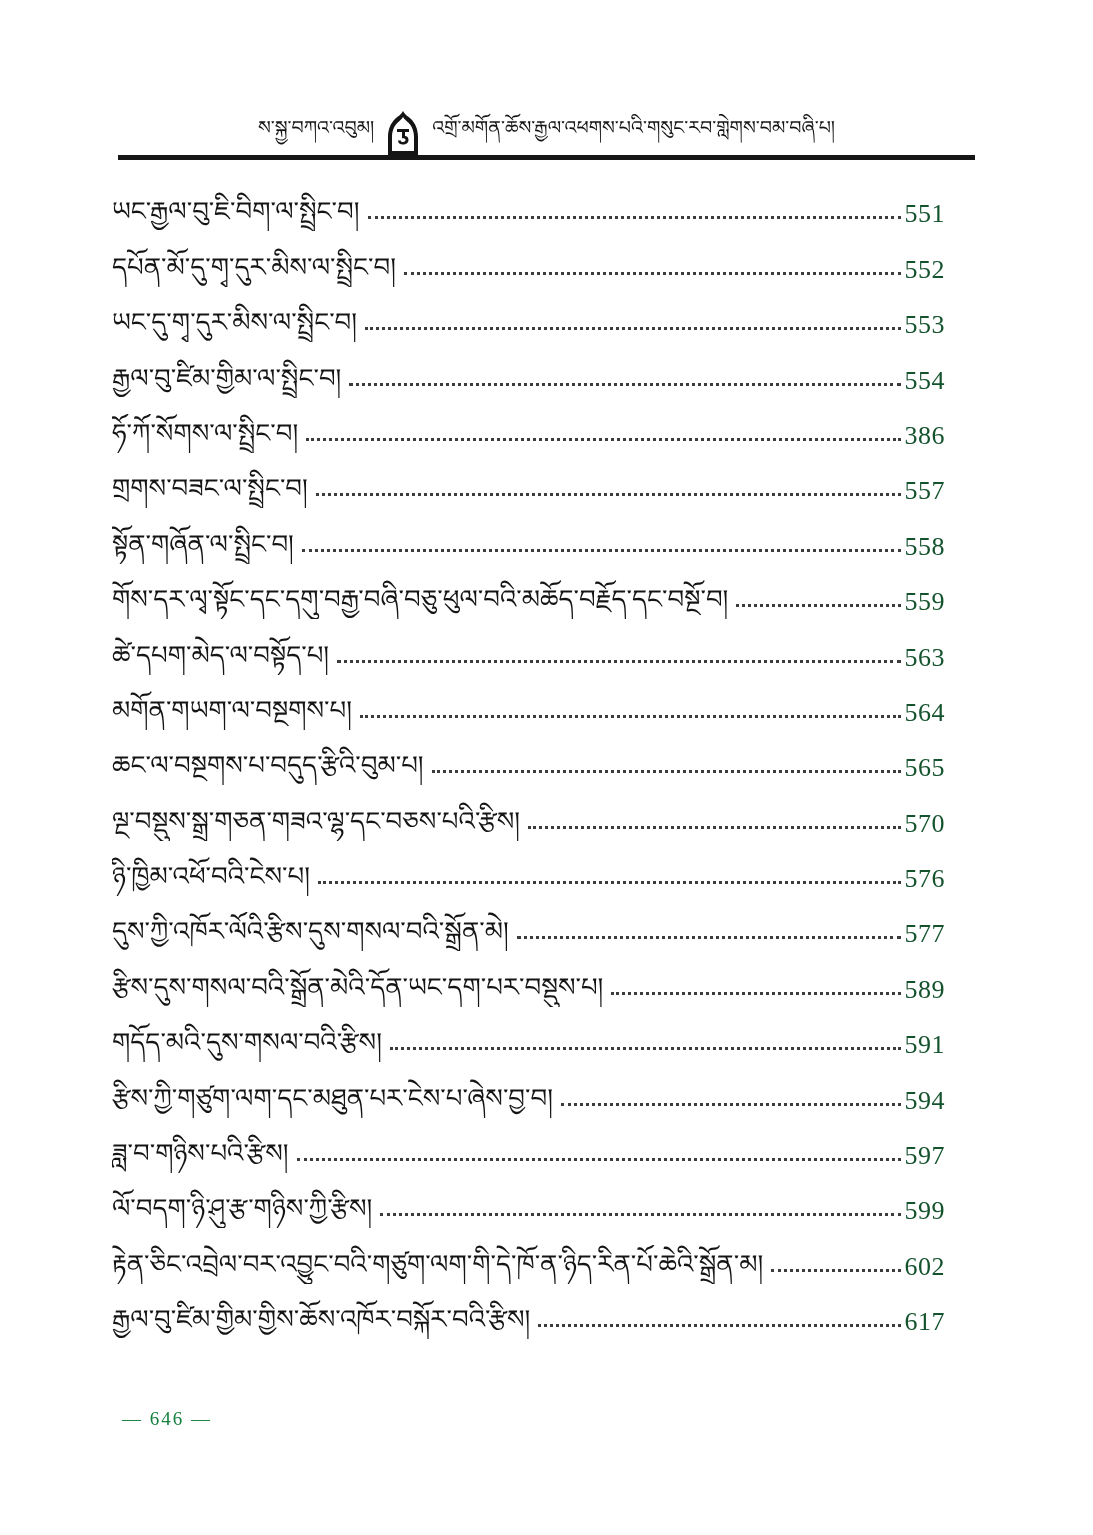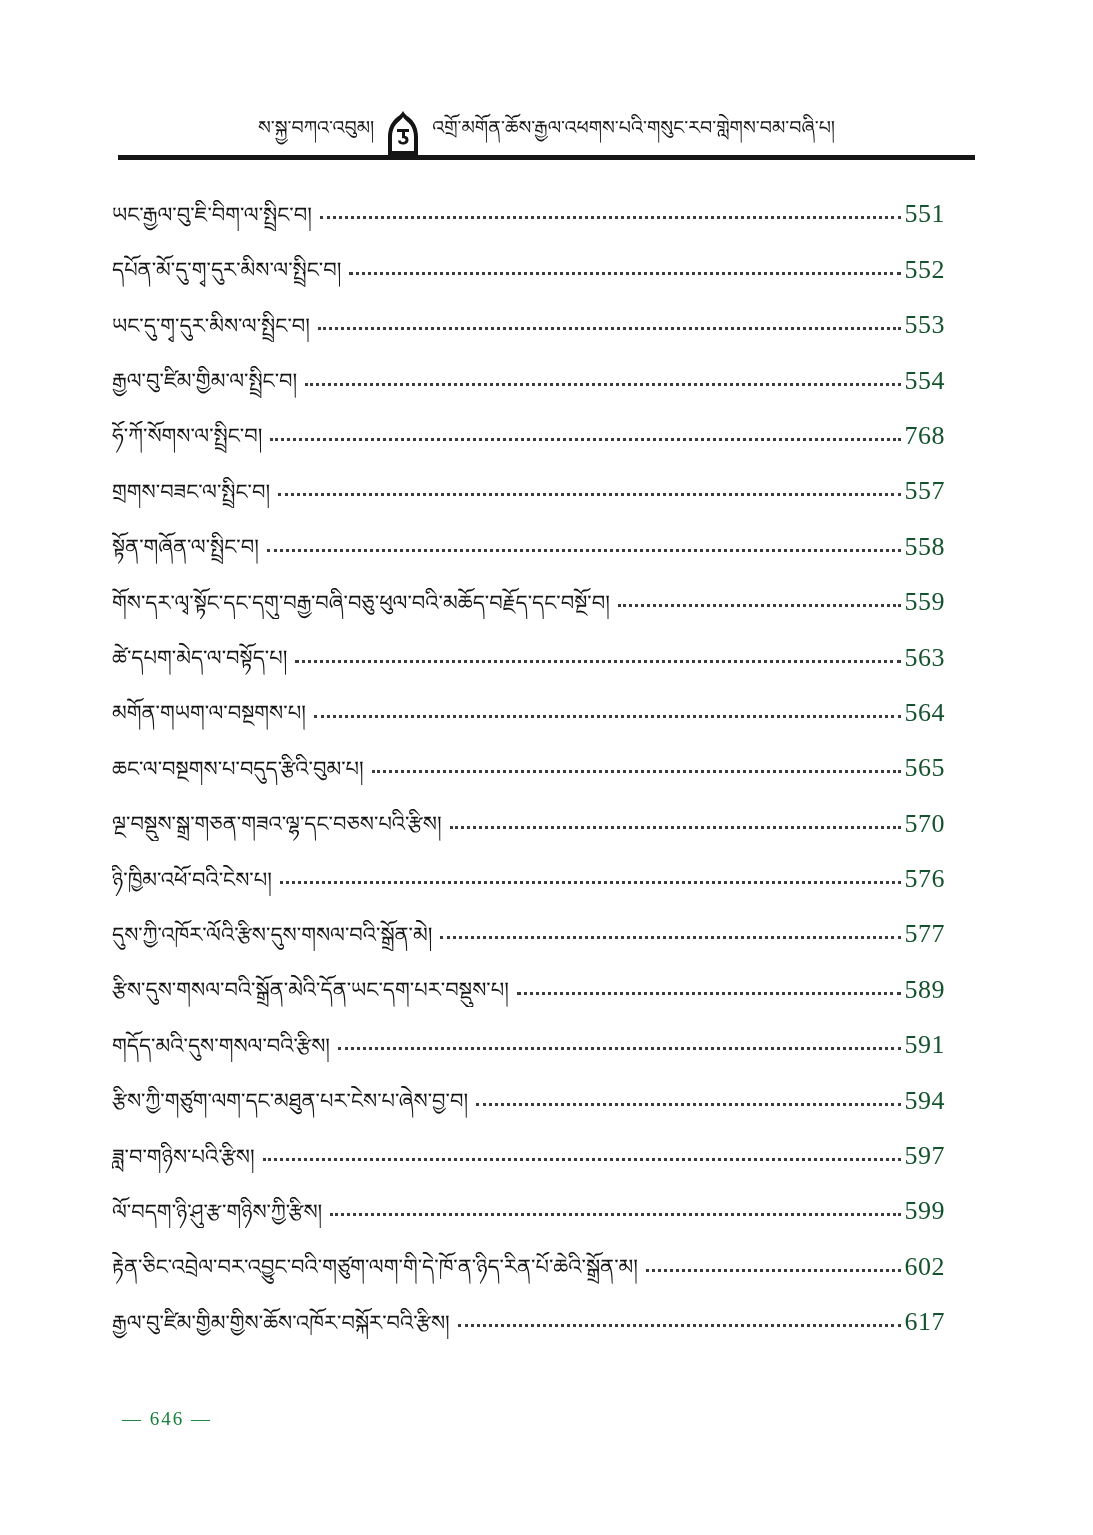--- a/index.html
+++ b/index.html
@@ -56,21 +56,21 @@
     right: 148px;
   }
   .row {
     display: flex;
     align-items: flex-end;
     height: 55.4px;
   }
   .title {
     flex: 0 1 auto;
     min-width: 0;
-    font-size: 21px;
+    font-size: 26px;
     line-height: 1.5;
     color: #141414;
     white-space: nowrap;
     overflow: hidden;
   }
   .leader {
     flex: 1 1 14px;
     min-width: 10px;
     height: 0;
     border-bottom: 3px dotted #3c3c3c;
@@ -133,21 +133,21 @@
 
       <div class="row">
         <span class="title">རྒྱལ་བུ་ཛིམ་གྱིམ་ལ་སྤྲིང་བ།</span>
         <span class="leader"></span>
         <span class="num">554</span>
       </div>
 
       <div class="row">
         <span class="title">ཧོ་ཀོ་སོགས་ལ་སྤྲིང་བ།</span>
         <span class="leader"></span>
-        <span class="num">768</span>
+        <span class="num">386</span>
       </div>
 
       <div class="row">
         <span class="title">གྲགས་བཟང་ལ་སྤྲིང་བ།</span>
         <span class="leader"></span>
         <span class="num">557</span>
       </div>
 
       <div class="row">
         <span class="title">སྟོན་གཞོན་ལ་སྤྲིང་བ།</span>

